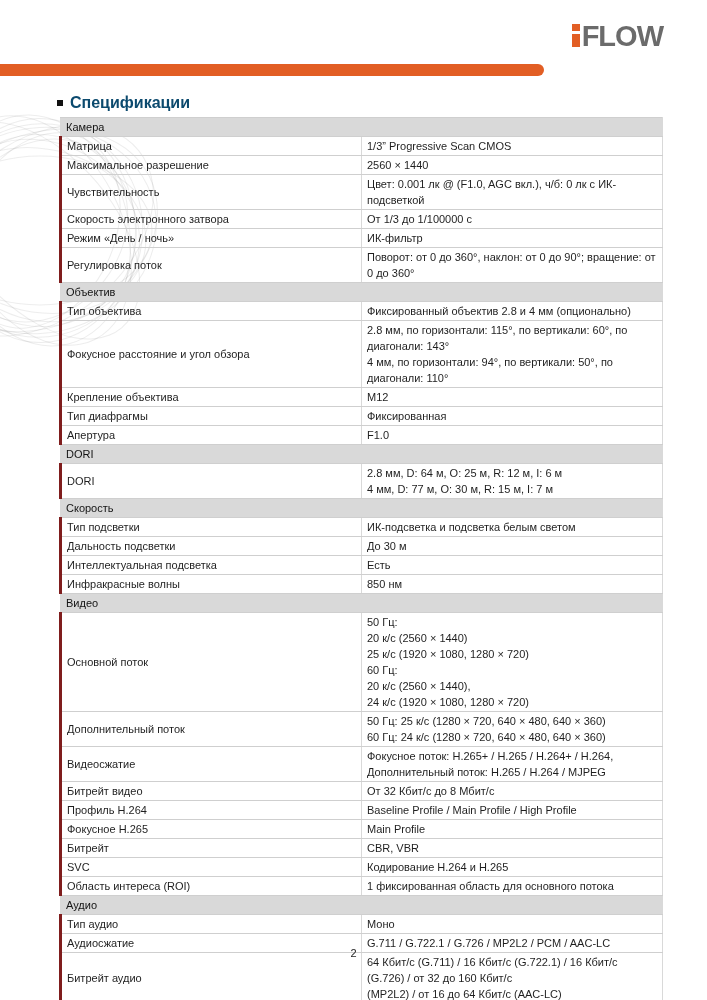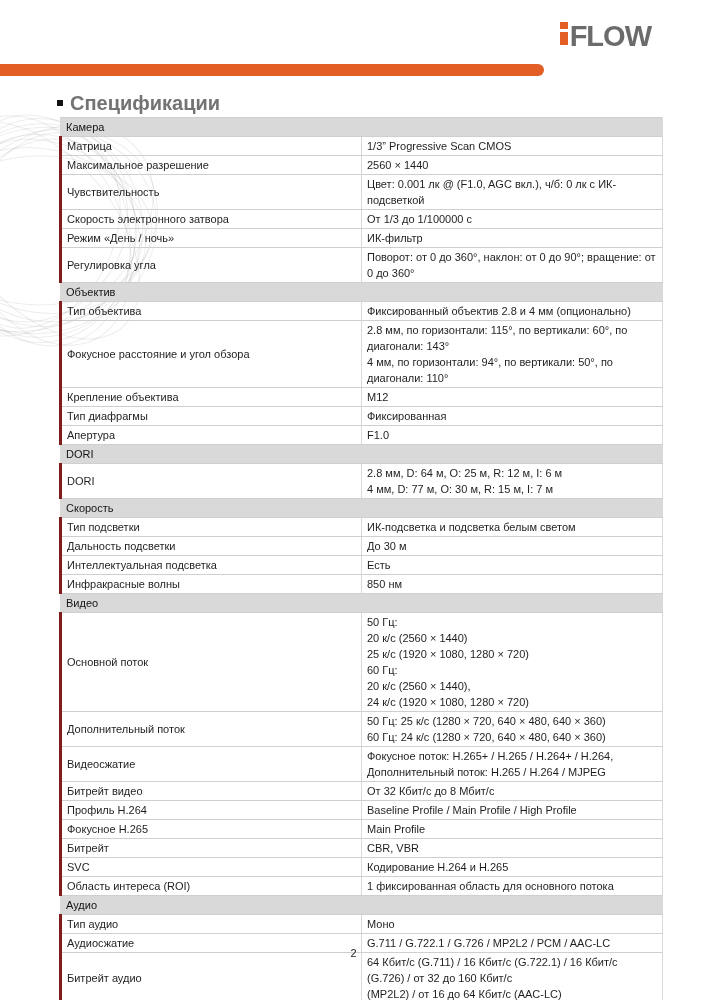--- a/index.html
+++ b/index.html
@@ -7,22 +7,22 @@
   body {
     width:707px; height:1000px;
     font-family:"Liberation Sans", sans-serif;
     position:relative; overflow:hidden;
     color:#1f1f1f;
   }
   .page { position:absolute; inset:0; overflow:hidden; }
 
   
   .logo {
-    position:absolute; top:22px; right:56px;
-    display:flex; align-items:flex-start;padding-left:40px;
+    position:absolute; top:22px; right:44px;
+    display:flex; align-items:center;padding-left:40px;
   }
   .logo-i { display:flex; flex-direction:column; align-items:center; margin-right:2px; padding-bottom:3px; }
   .logo-i .dot { width:8px; height:7px; background:#E25E24; margin-bottom:3px; }
   .logo-i .stem { width:8px; height:13px; background:#E25E24; }
   .logo-text {
     font-size:29px; font-weight:bold; color:#6B6B6B;
     letter-spacing:-1px; line-height:1;
   }
 
   
@@ -40,21 +40,21 @@
     border:1px solid rgba(110,110,110,0.12);
     border-radius:50%;
   }
 
   
   .title-row {
     position:absolute; left:57px; top:94px;
     display:flex; align-items:center; height:18px;
   }
   .title-bullet { width:6px; height:6px; background:#111; margin-right:7px; }
-  .page-title { font-size:20px; font-weight:bold; color:#737373; }
+  .page-title { font-size:16px; font-weight:bold; color:#0c4a6e; }
 
   
   table.spec {
     position:absolute; left:59px; top:117px;
     width:604px;
     border-collapse:collapse;
     table-layout:fixed;
   }
   table.spec td {
     font-size:11px;
@@ -154,21 +154,21 @@
             <div>От 1/3 до 1/100000 с</div>
           </td>
         </tr>
         <tr>
           <td class="label-cell">Режим «День / ночь»</td>
           <td class="value-cell">
             <div>ИК-фильтр</div>
           </td>
         </tr>
         <tr>
-          <td class="label-cell">Регулировка угла</td>
+          <td class="label-cell">Регулировка поток</td>
           <td class="value-cell">
             <div>Поворот: от 0 до 360°, наклон: от 0 до 90°; вращение: от 0 до 360°</div>
           </td>
         </tr>
         <tr class="section-row">
           <td colspan="2">Объектив</td>
         </tr>
         <tr>
           <td class="label-cell">Тип объектива</td>
           <td class="value-cell">

